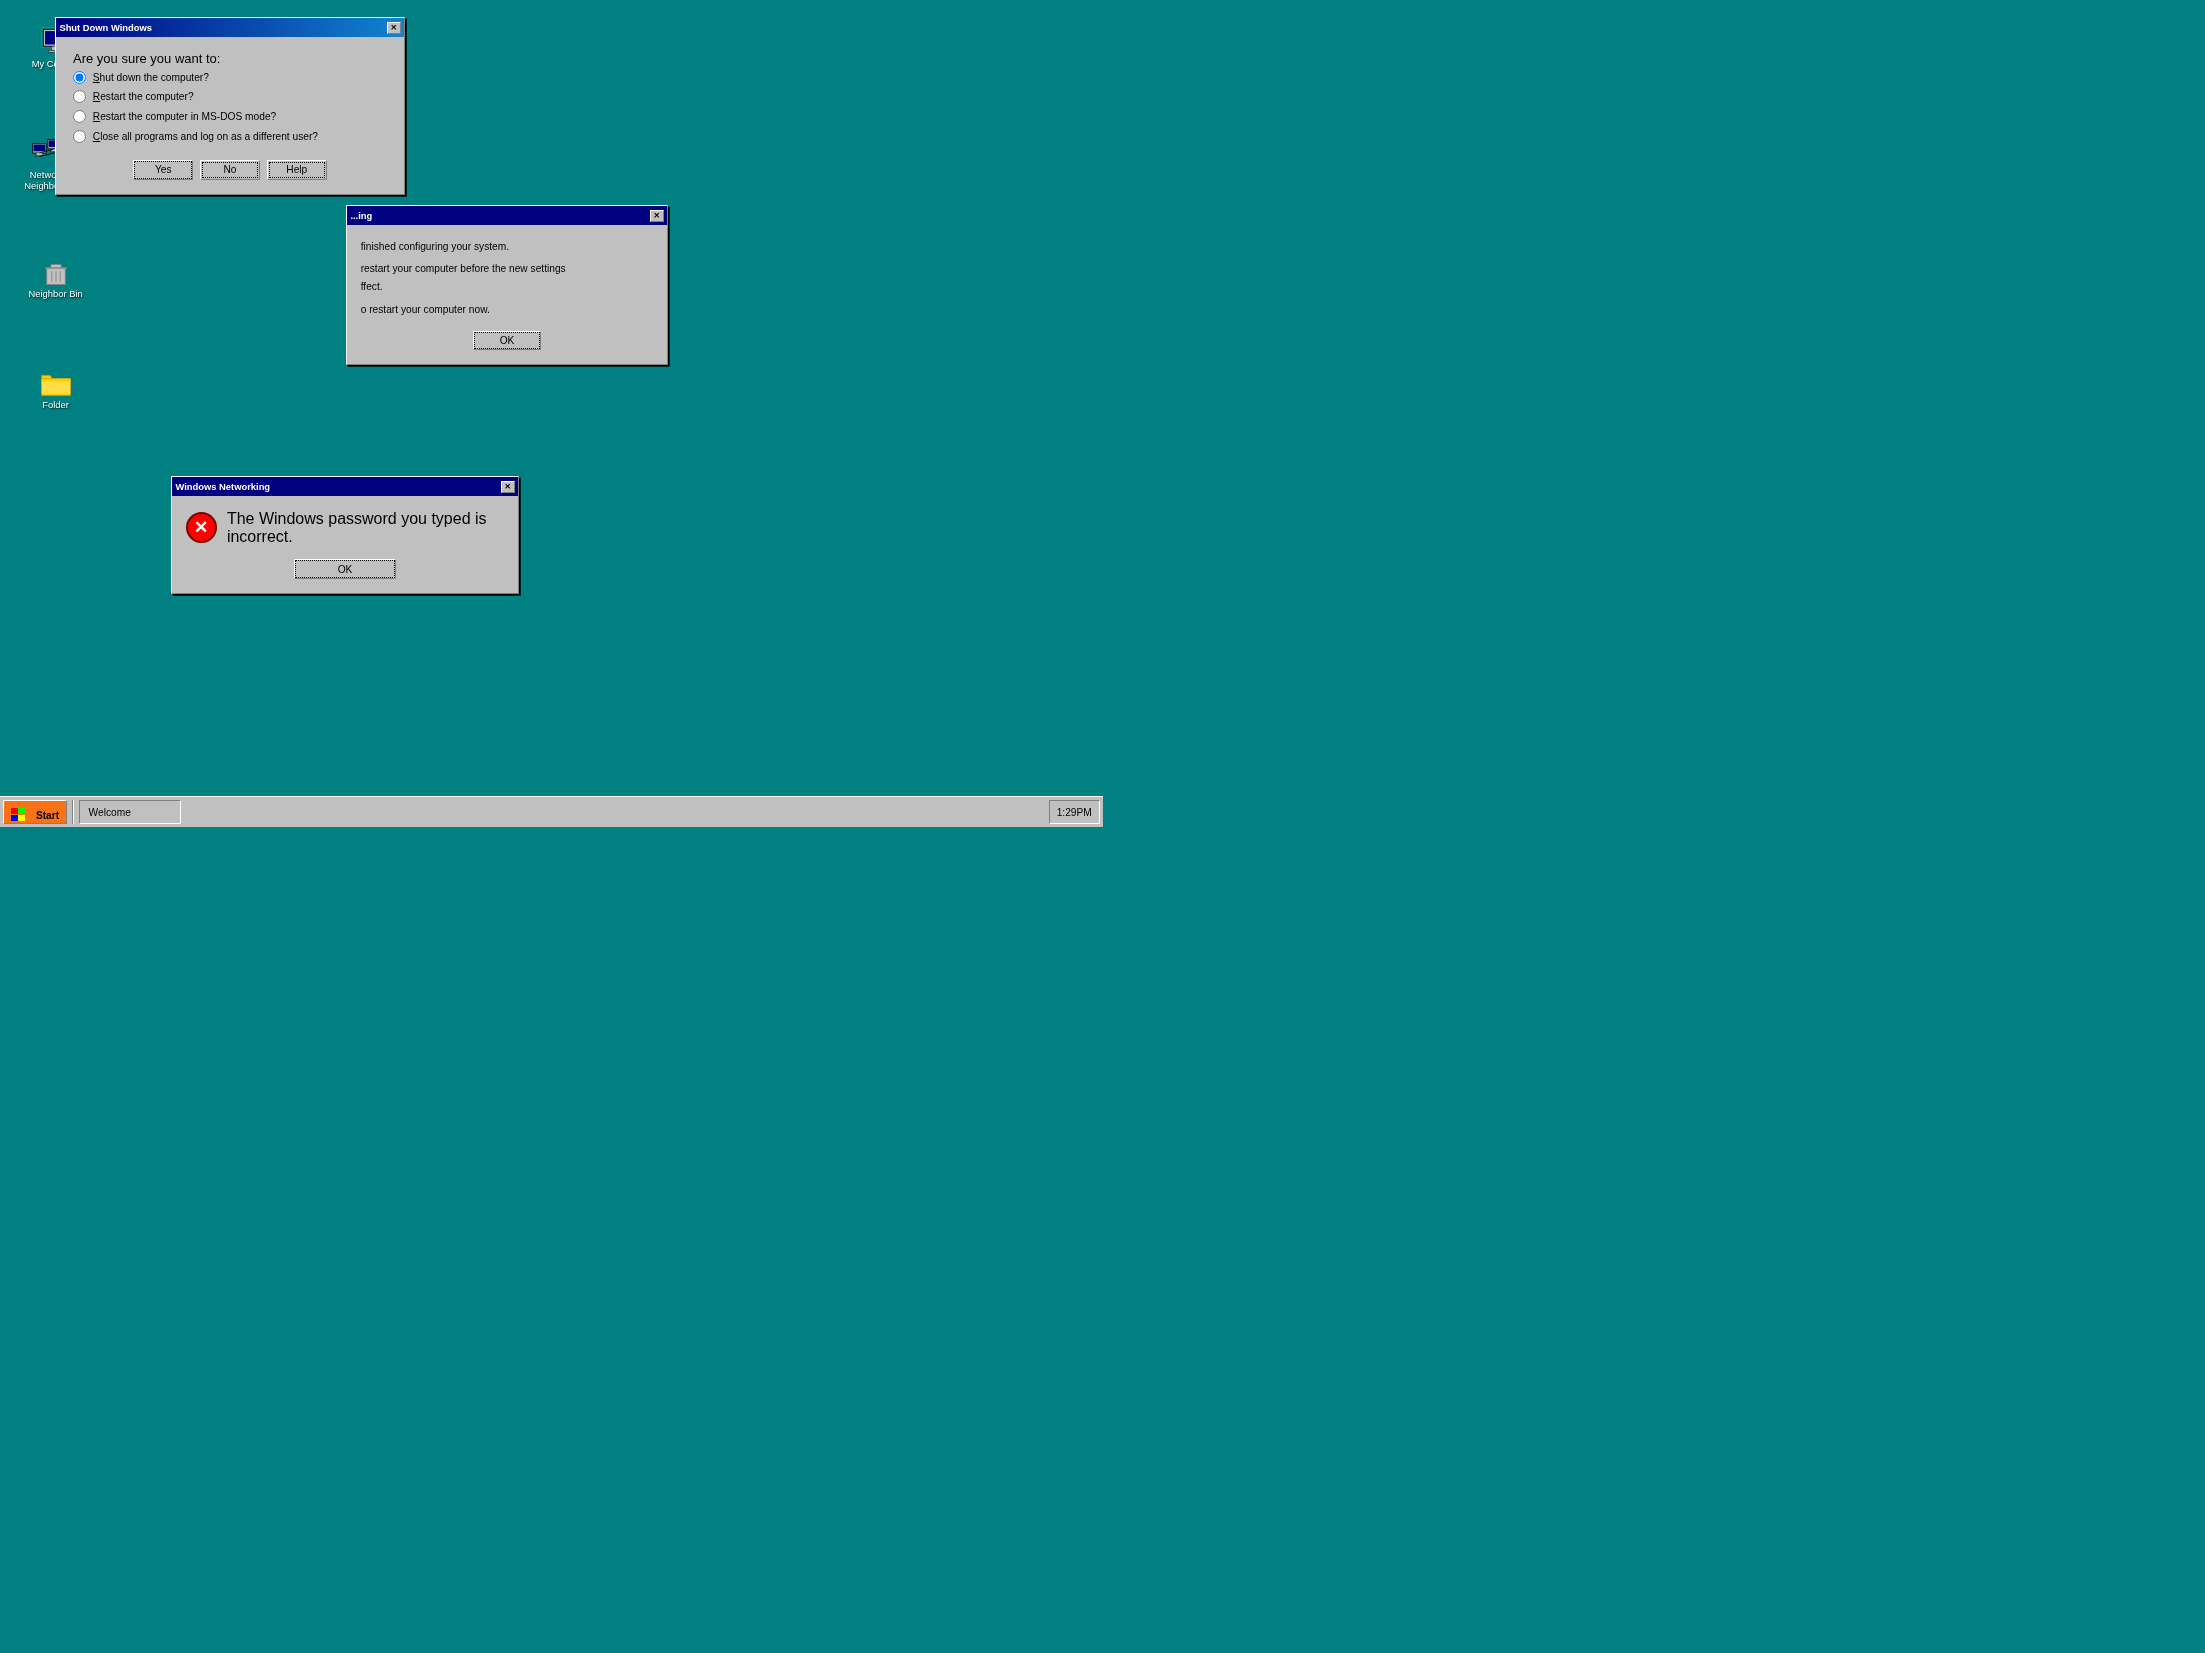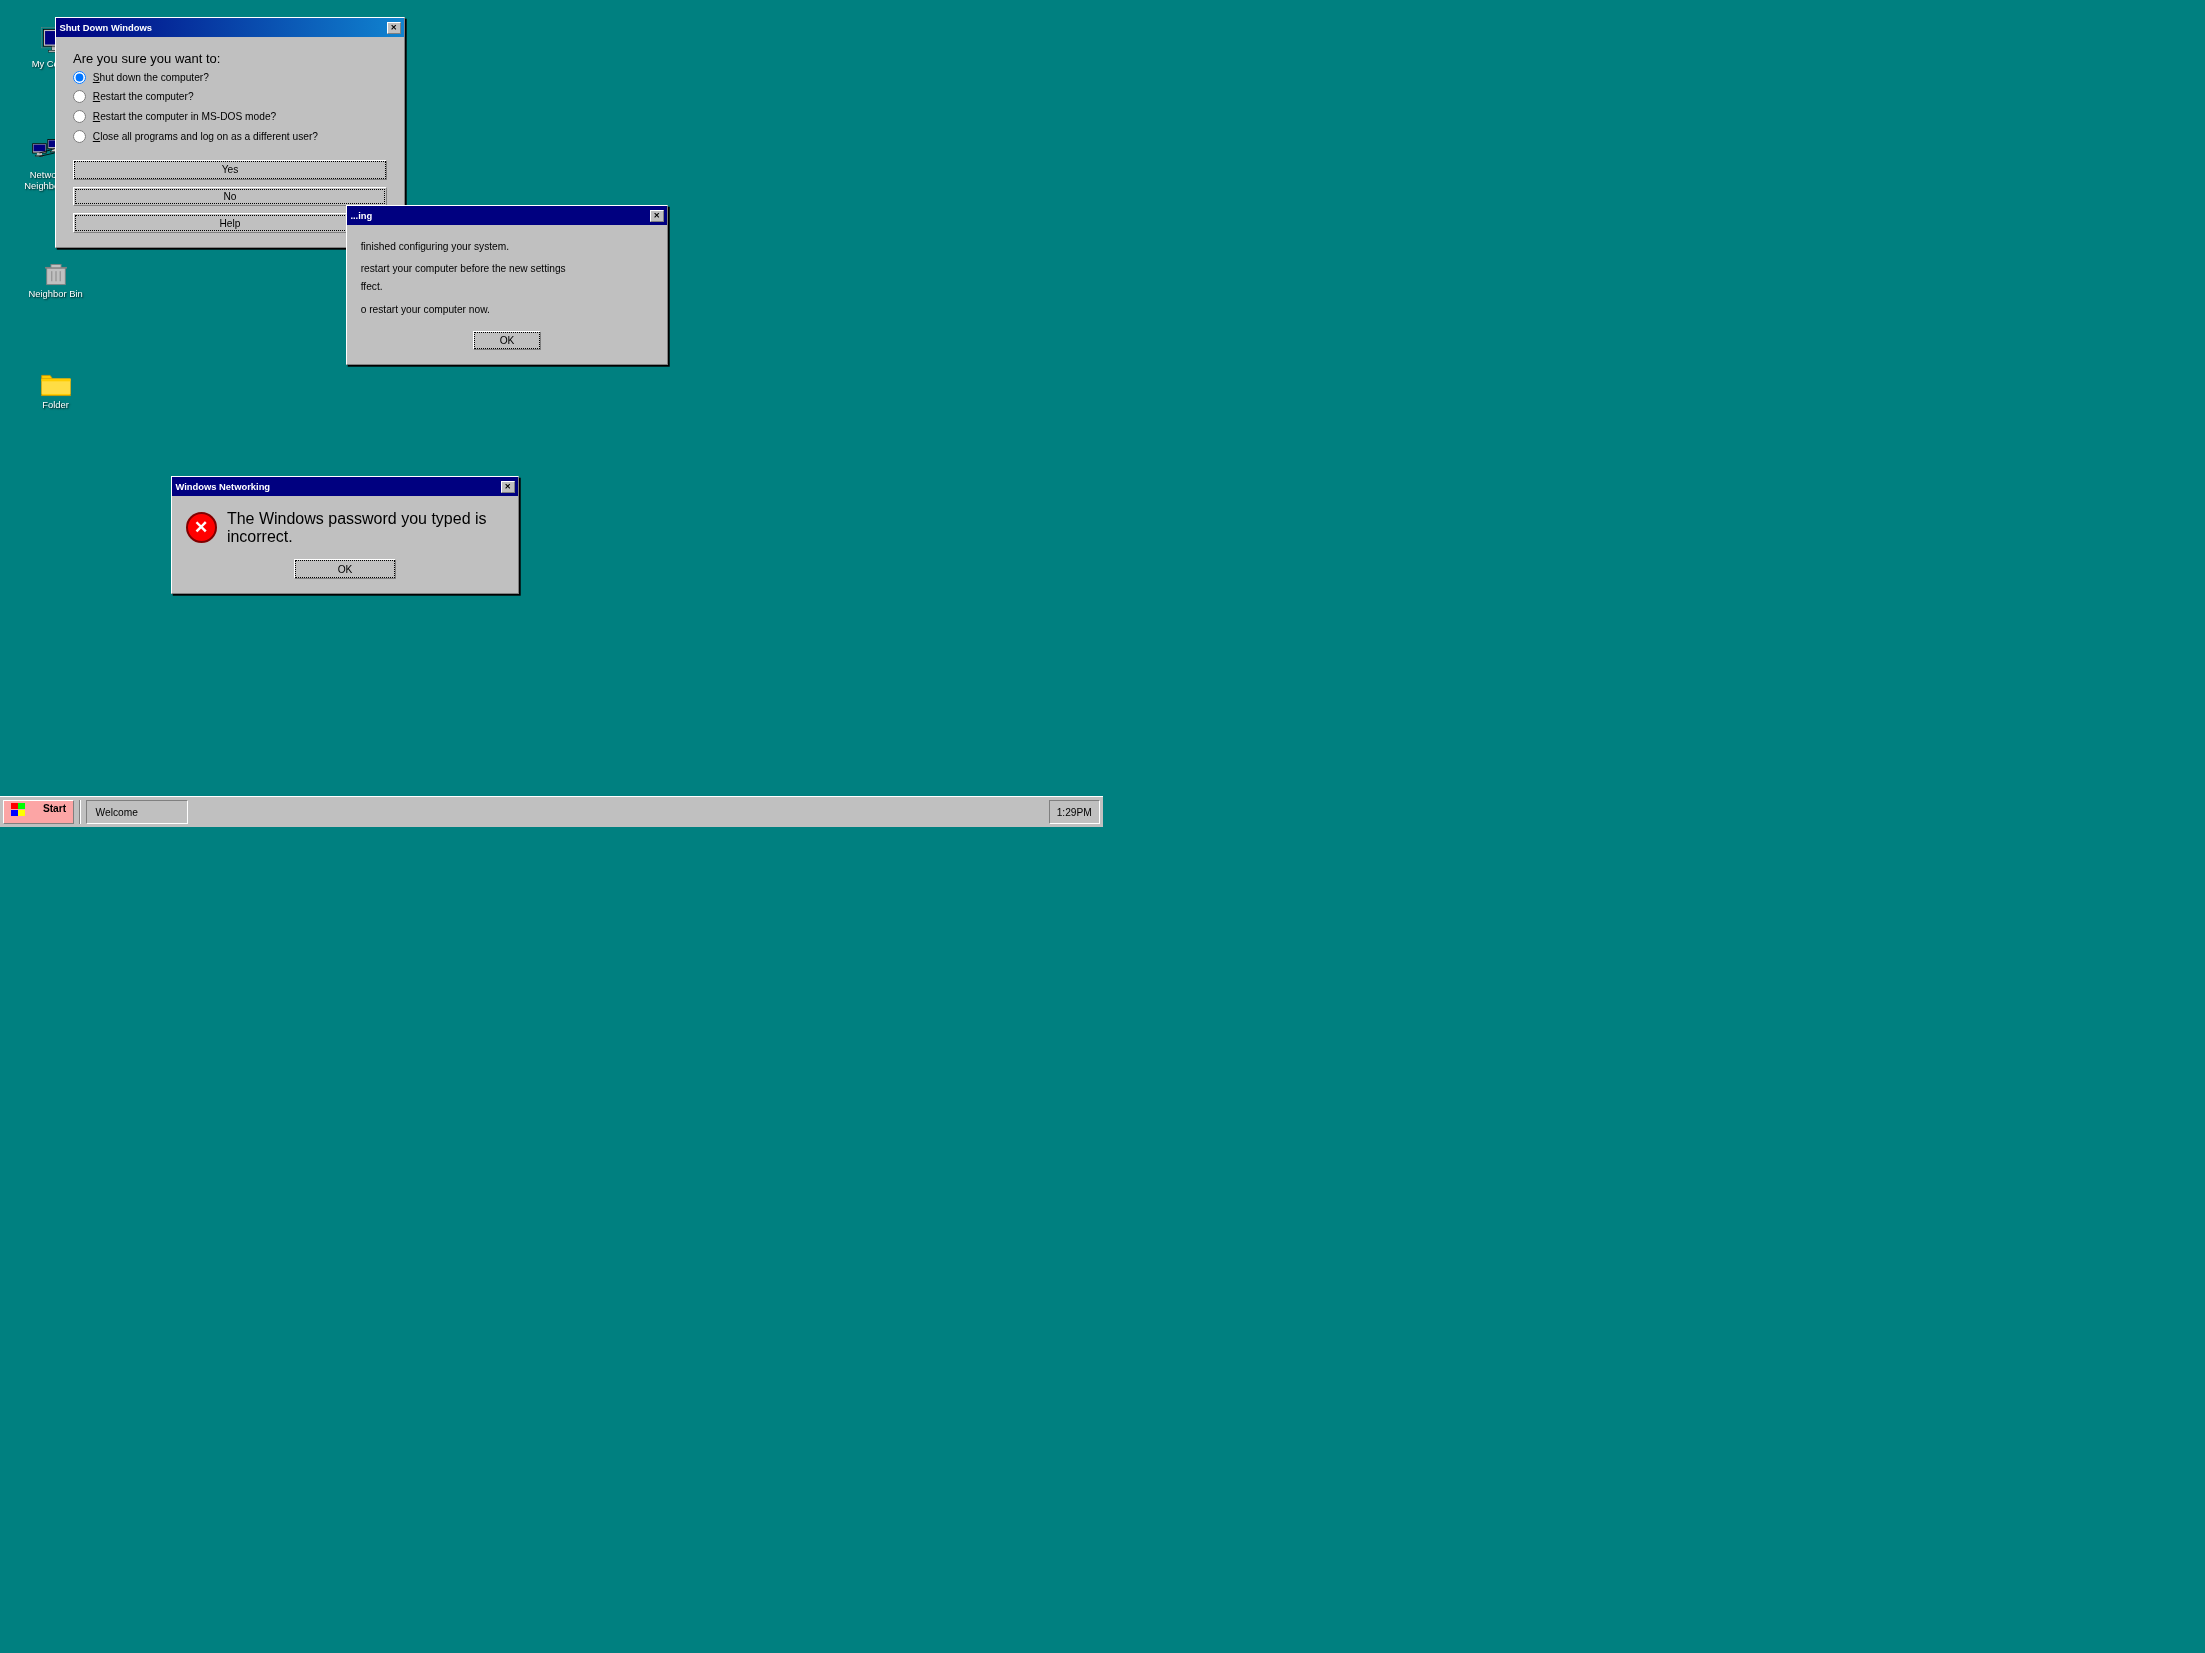--- a/index.html
+++ b/index.html
@@ -106,21 +106,20 @@
     .radio-option input[type="radio"] {
       margin-right: 6.8px;
       cursor: pointer;
     }
 
     .shutdown-buttons {
       display: flex;
       justify-content: center;
       gap: 6.8px;
       margin-top: 17px;
-      flex-direction: column;
     }
 
     .win95-button {
       background: #c0c0c0;
       border: 1.7px solid;
       border-color: #ffffff #808080 #808080 #ffffff;
       padding: 3.4px 17px;
       font-size: 10.2px;
       cursor: pointer;
       min-width: 60px;
@@ -206,23 +205,23 @@
       background: #c0c0c0;
       border-top: 1.7px solid #ffffff;
       display: flex;
       align-items: center;
       padding: 1.7px 3.4px;
       gap: 3.4px;
     }
 
     .start-button {
       display: flex;
-      align-items: flex-start;
-      gap: 18px;
-      background: #fca5a5;
+      align-items: flex-end;
+      gap: 11px;
+      background: #f97316;
       border: 1.7px solid;
       border-color: #ffffff #808080 #808080 #ffffff;
       padding: 1.7px 6.8px;
       font-size: 10.2px;
       font-weight: bold;
       cursor: pointer;
       height: 24px;
       font-family: 'Arial', sans-serif;
     }
 

